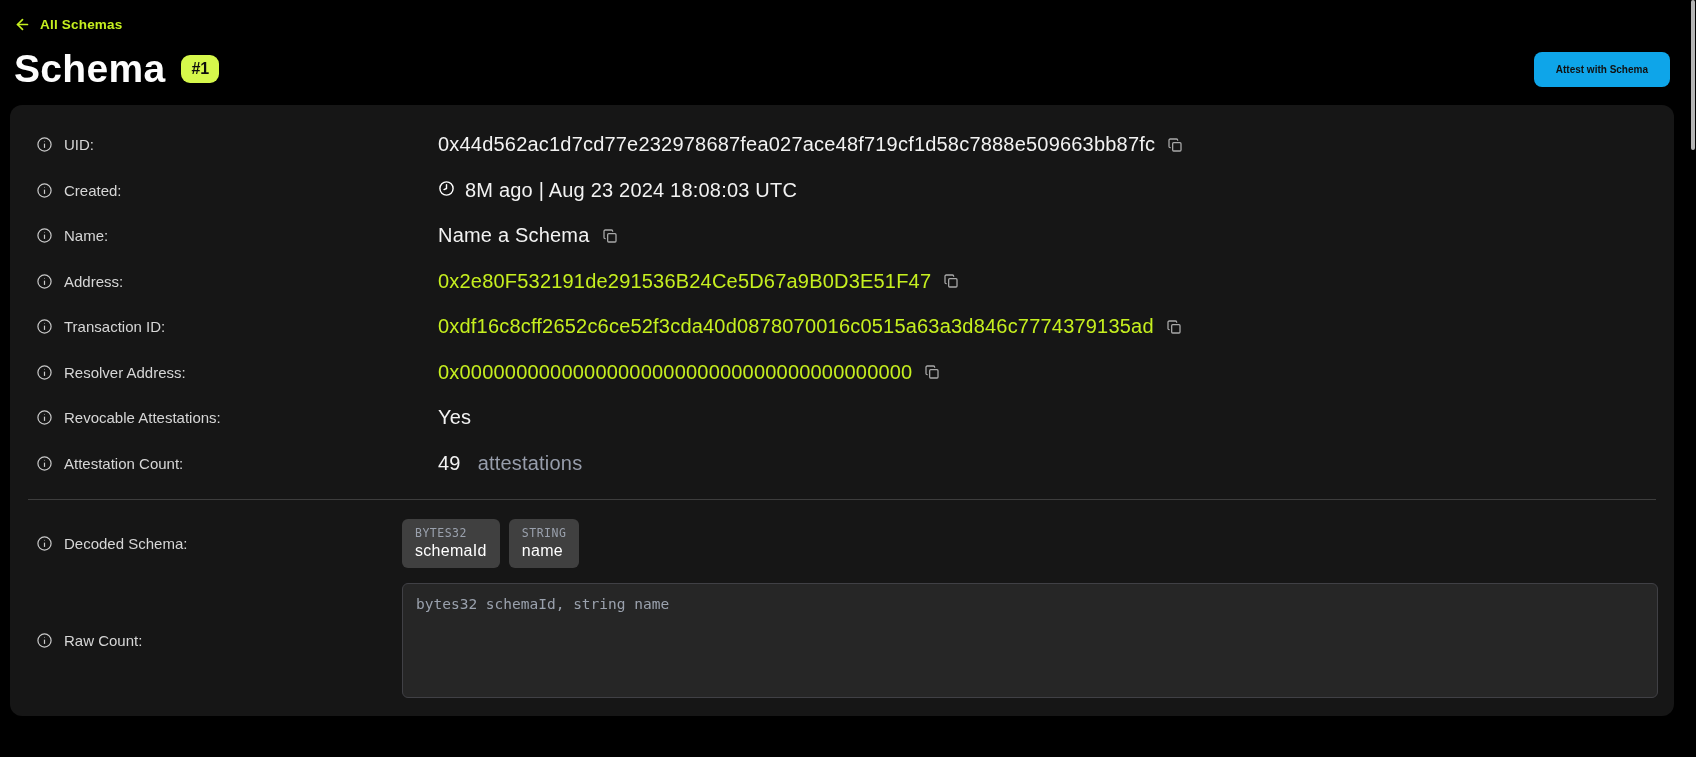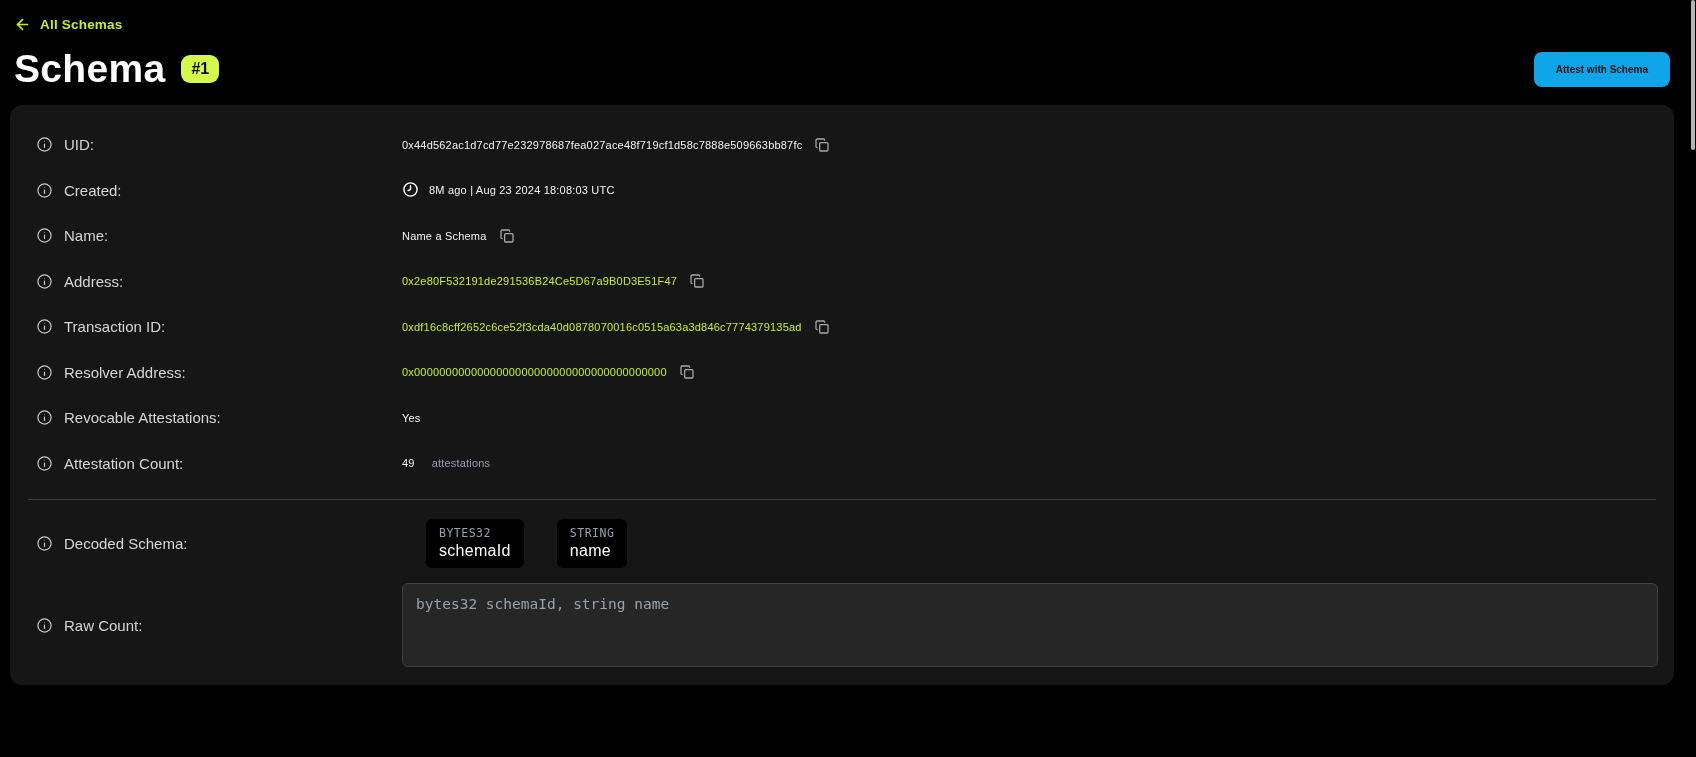--- a/index.html
+++ b/index.html
@@ -20,39 +20,39 @@
                 font-family:"Liberation Sans",sans-serif;
                 font-size:10px; font-weight:600; padding:12px 22px; border-radius:8px; }
 
   
   .card { margin-left:10px; width:1664px; background:#161616; border-radius:12px;
           padding:17px 16px 18px 16px; }
   .row { display:flex; align-items:center; min-height:45.5px; }
   .row-label { width:376px; flex:none; display:flex; align-items:center; gap:11px;
                color:#d6d6d6; font-size:15px; padding-left:10px; }
   .row-label svg { flex:none; display:block; }
-  .row-value { display:flex; align-items:center; gap:10px; font-size:11px;
-               color:#f2f2f2; font-weight:500; letter-spacing:.2px; }
+  .row-value { display:flex; align-items:center; gap:10px; font-size:20px;
+               color:#f2f2f2; font-weight:500; letter-spacing:.2px;margin-left:36px; }
   .row-value.link { color:#c6ef1f; cursor:pointer; }
   .copy-btn { display:inline-flex; cursor:pointer; margin-left:2px; }
   .bold { font-weight:400; }
   .muted-link { color:#979dab; font-weight:400; cursor:pointer; }
   .divider { height:1px; background:#3d3d3d; margin:13px 2px; }
 
   
   .row.tall { min-height:60px; }
   .chips { display:flex; gap:9px; }
-  .chip { background:#000000; border-radius:6px; padding:7px 13px 8px 13px;margin-left:24px; }
+  .chip { background:#404040; border-radius:6px; padding:7px 13px 8px 13px; }
   .chip-type { font-family:"DejaVu Sans Mono", monospace; font-size:11.5px; color:#9aa1ad;
                letter-spacing:.5px; }
   .chip-name { font-size:16px; color:#fff; font-weight:400; margin-top:2px; letter-spacing:.3px; }
 
   
   .row.raw { align-items:center; margin-top:10px; }
-  .raw-box { flex:1; height:84px; resize:none; background:#262626; border:1px solid #404045;
+  .raw-box { flex:1; height:115px; resize:none; background:#262626; border:1px solid #404045;
              border-radius:6px; padding:10px 13px; color:#9aa1ad; outline:none;
              font-family:"DejaVu Sans Mono", monospace; font-size:14.5px; line-height:1.4; }
 
   
   .scrollbar-thumb { position:fixed; top:0; right:1px; width:4px; height:150px;
                      background:#b5b5b5; border-radius:2px; }
 </style>
 </head>
 <body>
 

